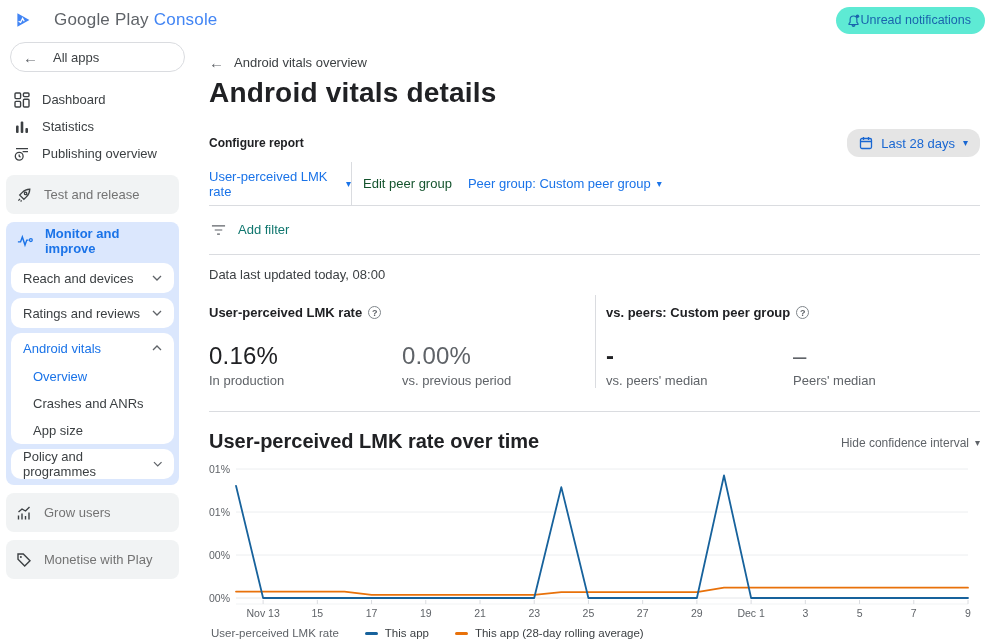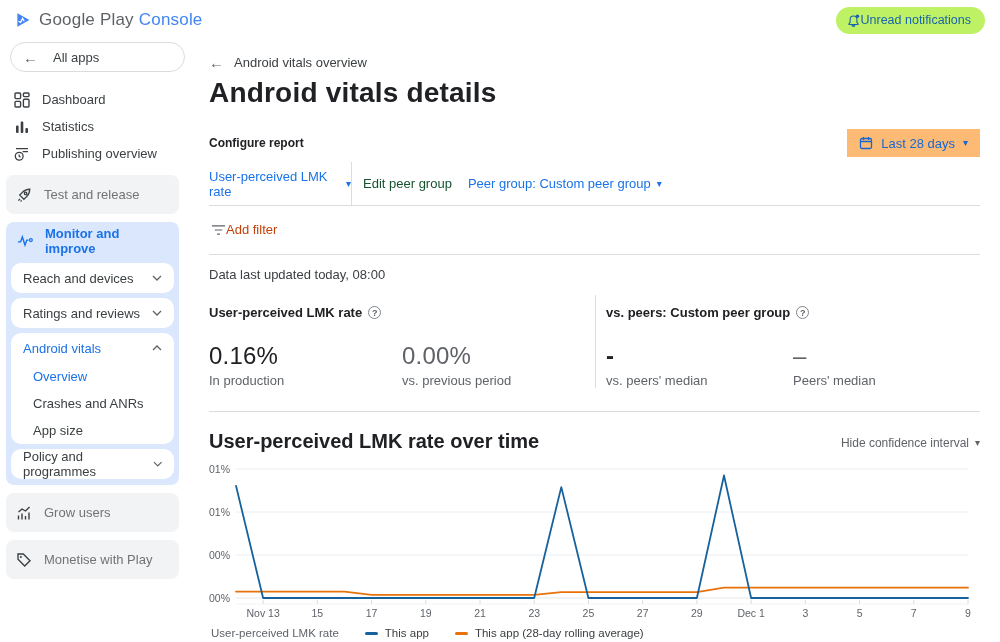--- a/index.html
+++ b/index.html
@@ -1,25 +1,25 @@
 <!DOCTYPE html>
 <html><head>
 <meta charset="utf-8">
 <style>
   * { margin:0; padding:0; box-sizing:border-box; }
   html,body { width:1000px; height:642px; background:#fff; overflow:hidden;
     font-family:"Liberation Sans","DejaVu Sans",sans-serif; color:#3c4043; font-size:13px; }
 
   
   .topbar { height:40px; display:flex; align-items:center; padding:0 15px; justify-content:space-between; }
-  .brand { display:flex; align-items:center; gap:8px; cursor:pointer; }
+  .brand { display:flex; align-items:center; gap:23px; cursor:pointer; }
   .brand-text { font-size:17px; letter-spacing:.2px; }
   .brand-text .gp { color:#5f6368; font-weight:500; }
   .brand-text .console { color:#4285f4; font-weight:400; }
-  .notif-pill { display:flex; align-items:center; gap:0; background:#bef264; border-radius:16px;
+  .notif-pill { display:flex; align-items:center; gap:0; background:#5eead4; border-radius:16px;
     height:27px; padding:0 14px 0 10px; color:#1964ad; font-size:12.5px; cursor:pointer; }
 
   
   .sidebar { position:absolute; left:0; top:40px; width:185px; bottom:0; background:#fff; }
   .allapps { display:flex; align-items:center; gap:15px; margin:2px 0 14px 10px; width:175px; height:30px;
     border:1px solid #dadce0; border-radius:18px; padding:0 12px; cursor:pointer; }
   .allapps .arrow { color:#5f6368; font-size:15px; }
   .allapps .lbl { font-weight:500; color:#3c4043; }
   .nav-item { display:flex; align-items:center; gap:12px; padding:6px 14px; height:27px; cursor:pointer; }
   .nav-item .lbl { font-weight:500; color:#3c4043; }
@@ -39,37 +39,37 @@
 
   
   .main { position:absolute; left:185px; top:40px; right:0; bottom:0; padding:0 20px 0 24px; }
   .breadcrumb { display:flex; align-items:center; gap:10px; margin-top:14px; cursor:pointer; }
   .breadcrumb .arrow { color:#5f6368; font-size:15px; }
   .breadcrumb .lbl { color:#3c4043; }
   h1 { font-size:28px; line-height:34px; color:#202124; font-weight:700; letter-spacing:.2px; margin-top:5px; }
 
   .configure-row { display:flex; align-items:center; justify-content:space-between; margin-top:19px; }
   .configure-row h2 { font-size:12px; color:#202124; font-weight:700; }
-  .date-btn { display:flex; align-items:center; gap:8px; background:#fdba74; color:#1967d2; font-weight:500;
-    border:none; border-radius:0; height:28px; padding:0 12px; font-size:13px; cursor:pointer;
+  .date-btn { display:flex; align-items:center; gap:8px; background:#e5e5e5; color:#1967d2; font-weight:500;
+    border:none; border-radius:12px; height:28px; padding:0 12px; font-size:13px; cursor:pointer;
     font-family:inherit; }
   .caret { font-size:10px; line-height:1; }
 
   .filter-bar { display:flex; margin-top:5px; border-bottom:1px solid #dadce0; height:44px; }
   .fcell { display:flex; align-items:center; }
   .fcell1 { width:142px; }
   .fcell2 { width:368px; border-left:1px solid #dadce0; padding-left:10px; }
   .fcell3 { flex:1; border-left:1px solid #dadce0; padding-left:11px; gap:16px; }
   .link-blue { color:#1a73e8; font-weight:500; cursor:pointer; display:flex; align-items:center; gap:6px; }
   .dim-text { color:#3c4043; }
   .disabled-text { color:#14532d; }
   .edit-link { margin-left:26px; }
 
-  .addfilter-row { display:flex; align-items:center; padding:16px 0 17px 2px;
-    border-bottom:1px solid #dadce0; color:#c2410c; }
+  .addfilter-row { display:flex; align-items:center; gap:12px; padding:16px 0 17px 2px;
+    border-bottom:1px solid #dadce0; color:#0f766e; }
   .addfilter-row .lbl { cursor:pointer; }
 
   .updated { margin-top:12px; color:#3c4043; }
 
   .metrics { display:flex; margin-top:13px; border-bottom:1px solid #dadce0; padding-bottom:23px; }
   .mpanel { padding-top:10px; }
   .mpanel.left { width:386px; }
   .mpanel.right { flex:1; border-left:1px solid #dadce0; padding-left:10px; }
   .mtitle { display:flex; align-items:center; gap:6px; font-weight:700; color:#202124; font-size:13px; }
   .help { width:13px; height:13px; border:1px solid #80868b; border-radius:50%; color:#5f6368;

